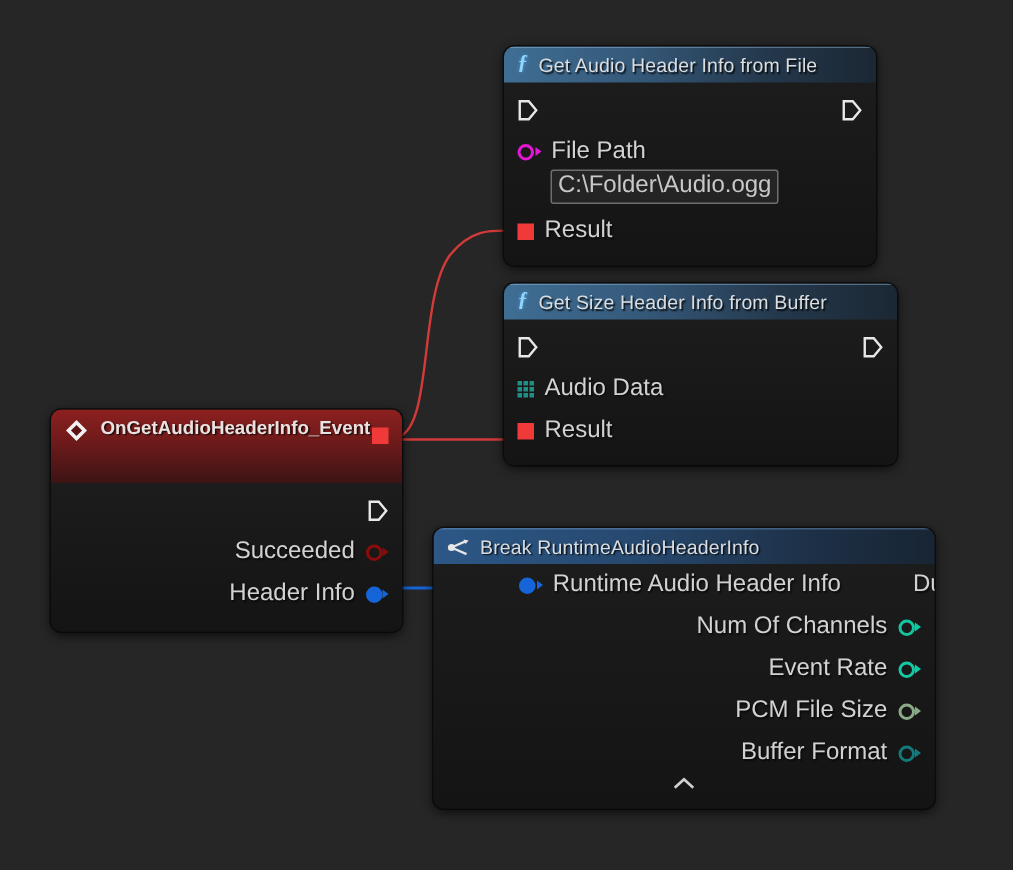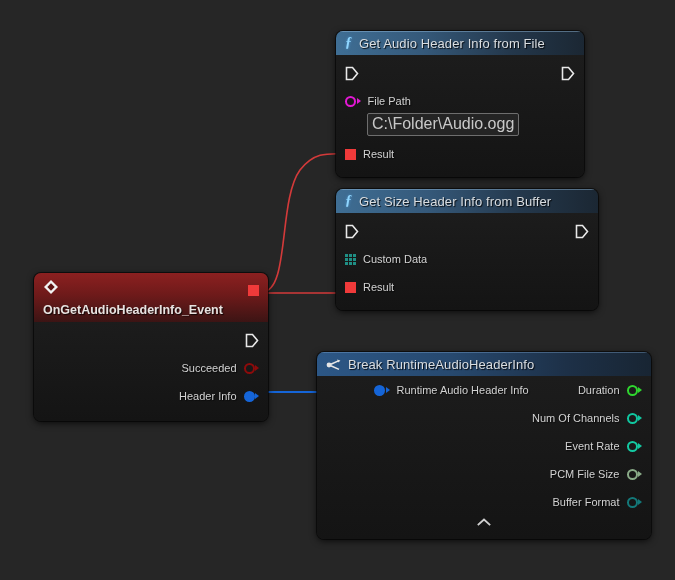--- a/index.html
+++ b/index.html
@@ -75,21 +75,20 @@
 
   
   .event-header {
     height: 44px;
     background: linear-gradient(180deg, #8c2020 0%, #6e1a1a 45%, #3c1414 100%);
     display: flex;
     align-items: flex-start;
     padding: 5px 0 0 9px;
     gap: 8px;
     position: relative;
-    flex-direction: column;
   }
   .event-title {
     font-size: 12.5px;
     font-weight: bold;
     color: #e8e2e0;
     text-shadow: 1px 1px 1px rgba(0,0,0,0.8);
     white-space: nowrap;
     line-height: 14px;
   }
   .event-subtitle {
@@ -119,21 +118,21 @@
   .row {
     display: flex;
     align-items: center;
     min-height: 20px;
     padding: 0 9px;
     box-sizing: border-box;
   }
   .row.split { justify-content: space-between; }
   .row.right { justify-content: flex-end; }
   .pin-label {
-    font-size: 11px;
+    font-size: 16px;
     color: #d2d2d2;
     white-space: nowrap;
     text-shadow: 1px 1px 1px rgba(0,0,0,0.6);
   }
   .pin-side { display: flex; align-items: center; gap: 7px; padding-left: 48px; }
 
   
   .exec-pin { width: 14px; height: 15px; display: block; }
 
   
@@ -190,21 +189,21 @@
   .chevron-row {
     display: flex; justify-content: center; align-items: center;
     height: 16px; margin-top: 2px;
   }
   .chevron { width: 14px; height: 8px; display: block; }
 
   
   #node-file   { left: 336px; top: 31px;  width: 248px; }
   #node-buffer { left: 336px; top: 189px; width: 262px; }
   #node-event  { left: 34px;  top: 273px; width: 234px; }
-  #node-break  { left: 317px; top: 352px; width: 334px; }
+  #node-break  { left: 289px; top: 352px; width: 334px; }
 
   .spacer-8 { height: 8px; }
   .spacer-6 { height: 6px; }
   .spacer-4 { height: 4px; }
 </style>
 </head>
 <body>
 
 <div id="canvas">
 
@@ -284,21 +283,21 @@
           <i></i>
             <i></i>
             <i></i>
             <i></i>
             <i></i>
             <i></i>
             <i></i>
             <i></i>
             <i></i>
         </span>
-        <span class="pin-label" style="margin-left:7px">Custom Data</span>
+        <span class="pin-label" style="margin-left:7px">Audio Data</span>
       </div>
       <div class="spacer-8"></div>
       <div class="row">
         <span class="sq"></span>
         <span class="pin-label" style="margin-left:7px">Result</span>
       </div>
       <div class="spacer-4"></div>
     </div>
   </div>
 

